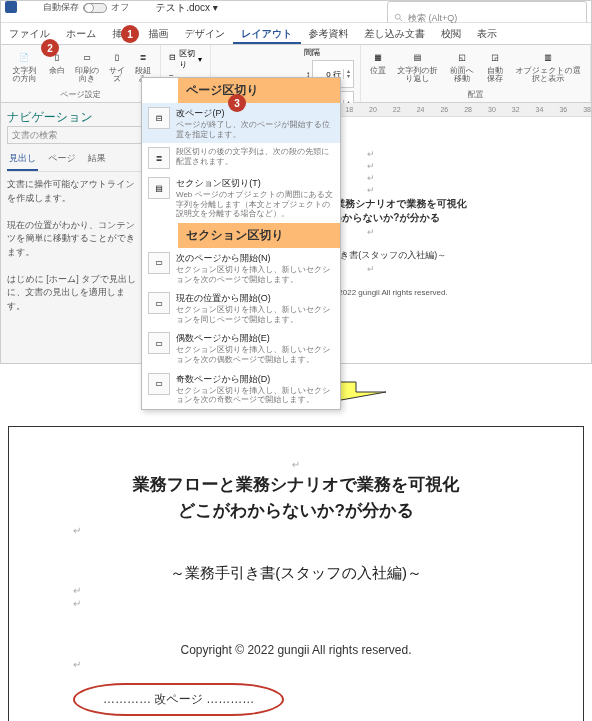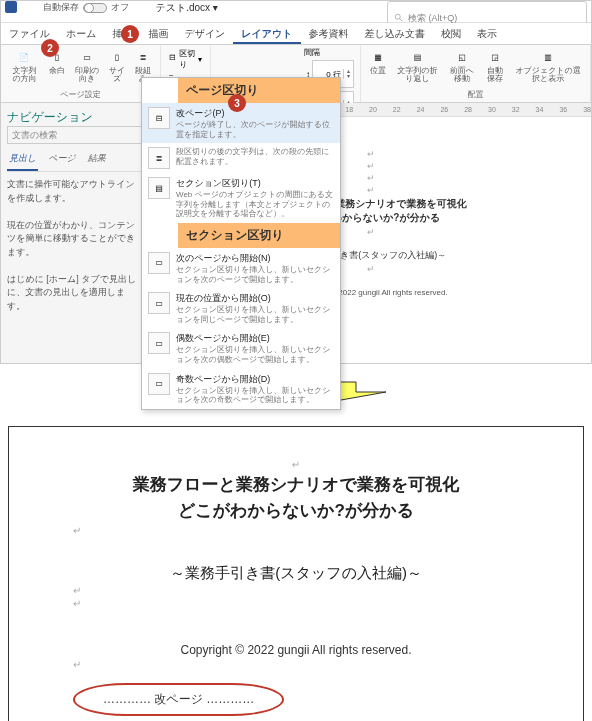--- a/index.html
+++ b/index.html
@@ -24,21 +24,21 @@
 .ribbon .item .icon { width: 18px; height: 18px; display: flex; align-items: center; justify-content: center; }
 .ribbon .item .label { font-size: 8px; color: #555; text-align: center; line-height: 1; }
 .ribbon .small-items { display: flex; flex-direction: column; gap: 1px; font-size: 8px; }
 .ribbon .small-item { display: flex; align-items: center; gap: 2px; padding: 1px 2px; cursor: pointer; }
 .ribbon .small-item .sicon { width: 12px; height: 12px; }
 .body-area { display: flex; height: 260px; }
 .nav-pane { width: 170px; background: #f5f5f5; border-right: 1px solid #ddd; padding: 6px; }
 .nav-title { font-size: 12px; color: #0f766e; }
 .nav-search { width: 100%; height: 18px; border: 1px solid #ccc; font-size: 9px; padding: 0 4px; color: #888; margin-bottom: 6px; display: flex; align-items: center; }
 .nav-tabs { display: flex; gap: 8px; font-size: 9px; border-bottom: 1px solid #ddd; margin-bottom: 6px; }
-.nav-tabs .ntab { padding: 2px 2px 4px; color: #666; cursor: pointer; font-style: italic; }
+.nav-tabs .ntab { padding: 2px 2px 4px; color: #666; cursor: pointer; }
 .nav-tabs .ntab.active { color: #2b579a; border-bottom: 2px solid #2b579a; }
 .nav-body { font-size: 9px; color: #555; line-height: 1.5; }
 .doc-area { flex: 1; background: #fff; position: relative; font-size: 9px; }
 .ruler { height: 14px; background: #f0f0f0; border-bottom: 1px solid #ddd; display: flex; align-items: center; font-size: 7px; color: #888; padding-left: 20px; gap: 16px; }
 .doc-page { padding: 30px 30px; text-align: center; }
 .doc-page .para { color: #aaa; margin: 2px 0; }
 .doc-page .title { font-size: 10px; font-weight: bold; color: #333; }
 .doc-page .subtitle { font-size: 9px; color: #333; margin-top: 12px; }
 .doc-page .copyright { font-size: 8px; color: #555; margin-top: 14px; }
 .dropdown { position: absolute; left: 140px; top: 32px; width: 200px; background: #fff; border: 1px solid #bbb; box-shadow: 2px 2px 6px rgba(0,0,0,0.2); z-index: 10; }

